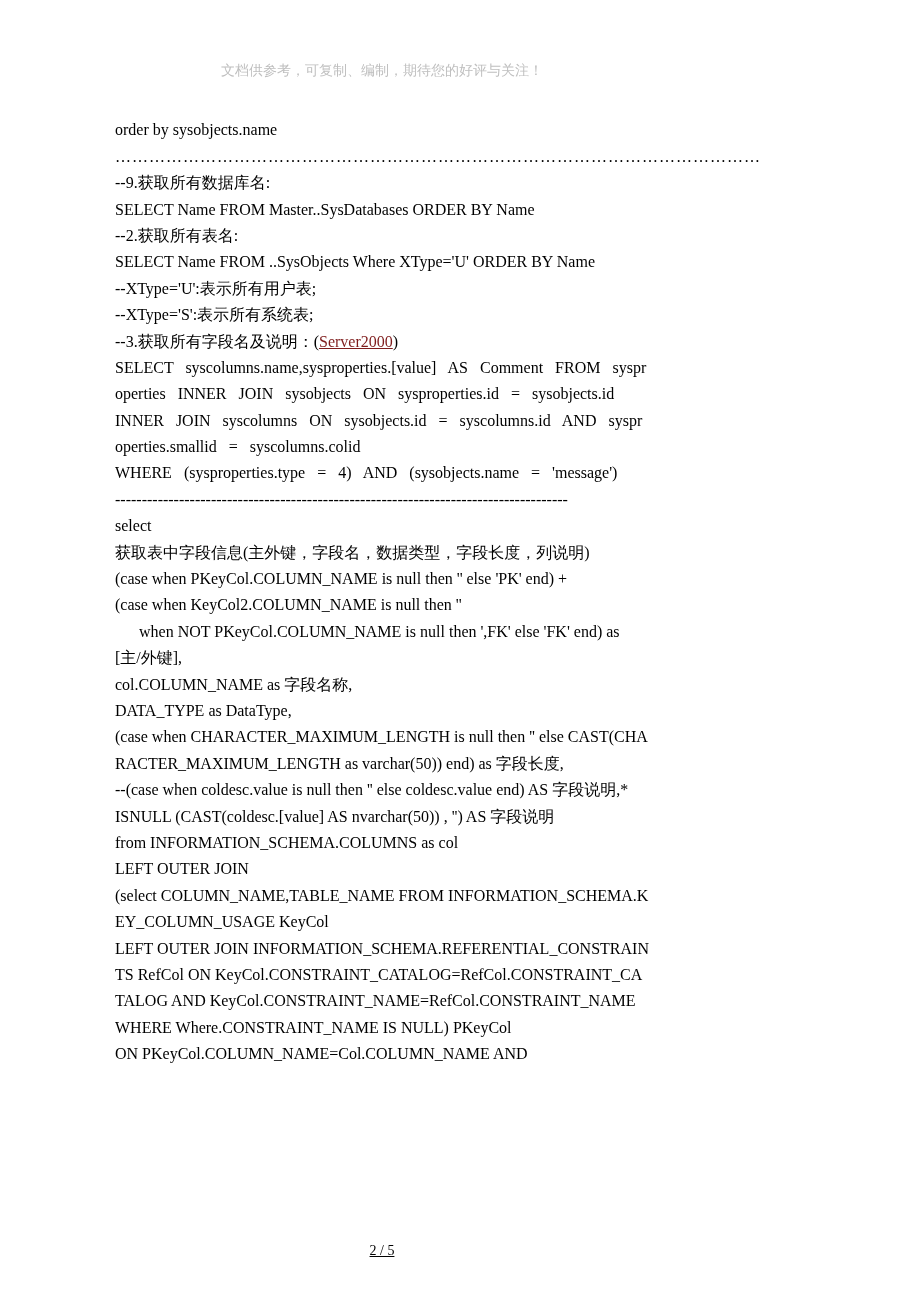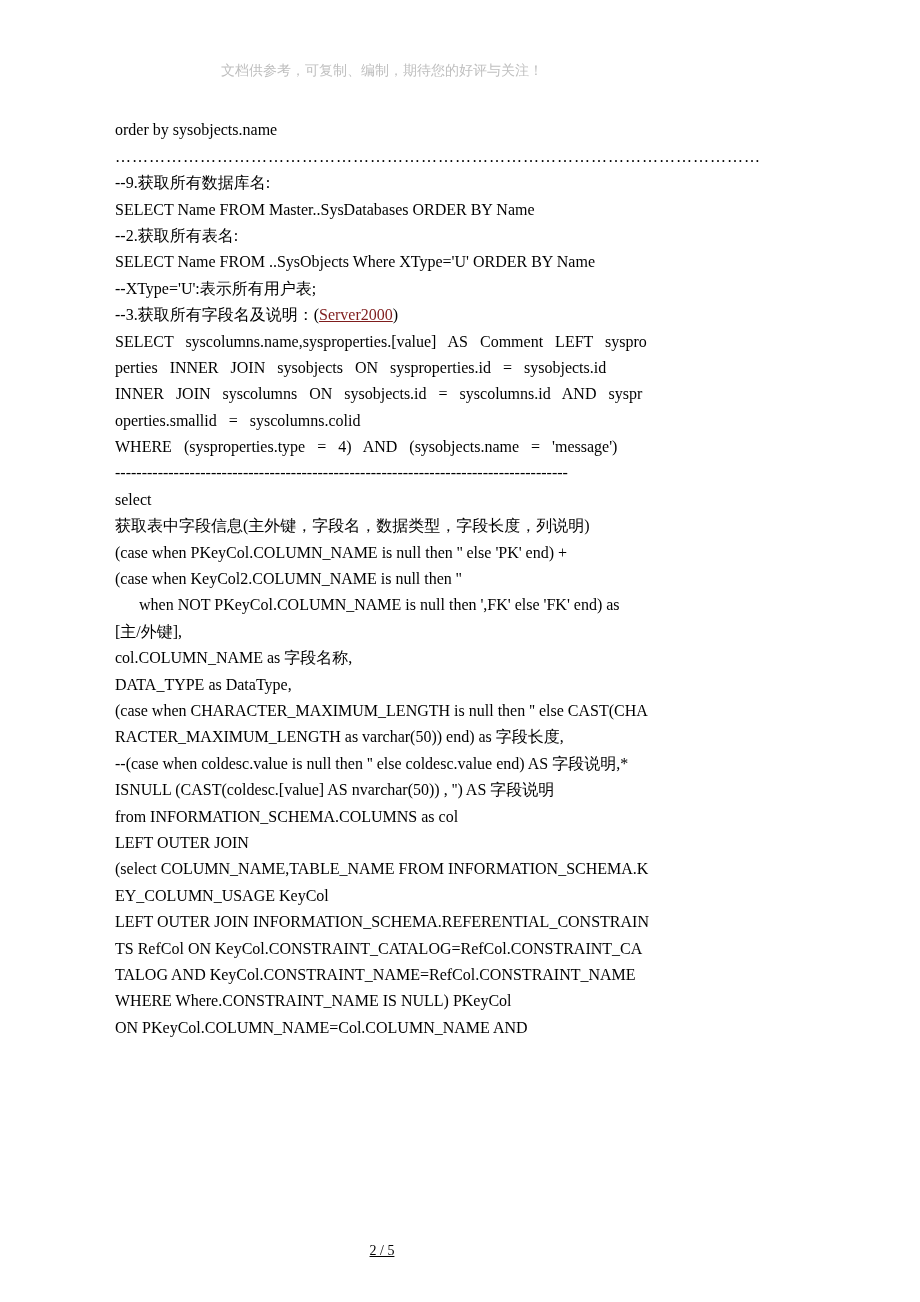--- a/index.html
+++ b/index.html
@@ -60,22 +60,23 @@
 
   <div class="content">
     <p>order by sysobjects.name</p>
     <p></p>
     <p class="dots">……………………………………………………………………………………………………</p>
     <p>--9.获取所有数据库名:</p>
     <p>SELECT Name FROM Master..SysDatabases ORDER BY Name</p>
     <p>--2.获取所有表名:</p>
     <p>SELECT Name FROM ..SysObjects Where XType='U' ORDER BY Name</p>
     <p>--XType='U':表示所有用户表;</p>
+    <p>--XType='S':表示所有系统表;</p>
     <p><span>--3.获取所有字段名及说明：(</span><span class="link">Server2000</span><span>)</span></p>
-    <p>SELECT   syscolumns.name,sysproperties.[value]   AS   Comment   LEFT   sysproperties   INNER   JOIN   sysobjects   ON   sysproperties.id   =   sysobjects.id</p>
+    <p>SELECT   syscolumns.name,sysproperties.[value]   AS   Comment   FROM   sysproperties   INNER   JOIN   sysobjects   ON   sysproperties.id   =   sysobjects.id</p>
     <p>INNER   JOIN   syscolumns   ON   sysobjects.id   =   syscolumns.id   AND   sysproperties.smallid   =   syscolumns.colid</p>
     <p>WHERE   (sysproperties.type   =   4)   AND   (sysobjects.name   =   'message')</p>
     <p>-------------------------------------------------------------------------------------</p>
     <p>select</p>
     <p>获取表中字段信息(主外键，字段名，数据类型，字段长度，列说明)</p>
     <p>(case when PKeyCol.COLUMN_NAME is null then '' else 'PK' end) +</p>
     <p>(case when KeyCol2.COLUMN_NAME is null then ''</p>
     <p>      when NOT PKeyCol.COLUMN_NAME is null then ',FK' else 'FK' end) as [主/外键],</p>
     <p>col.COLUMN_NAME as 字段名称,</p>
     <p>DATA_TYPE as DataType,</p>

